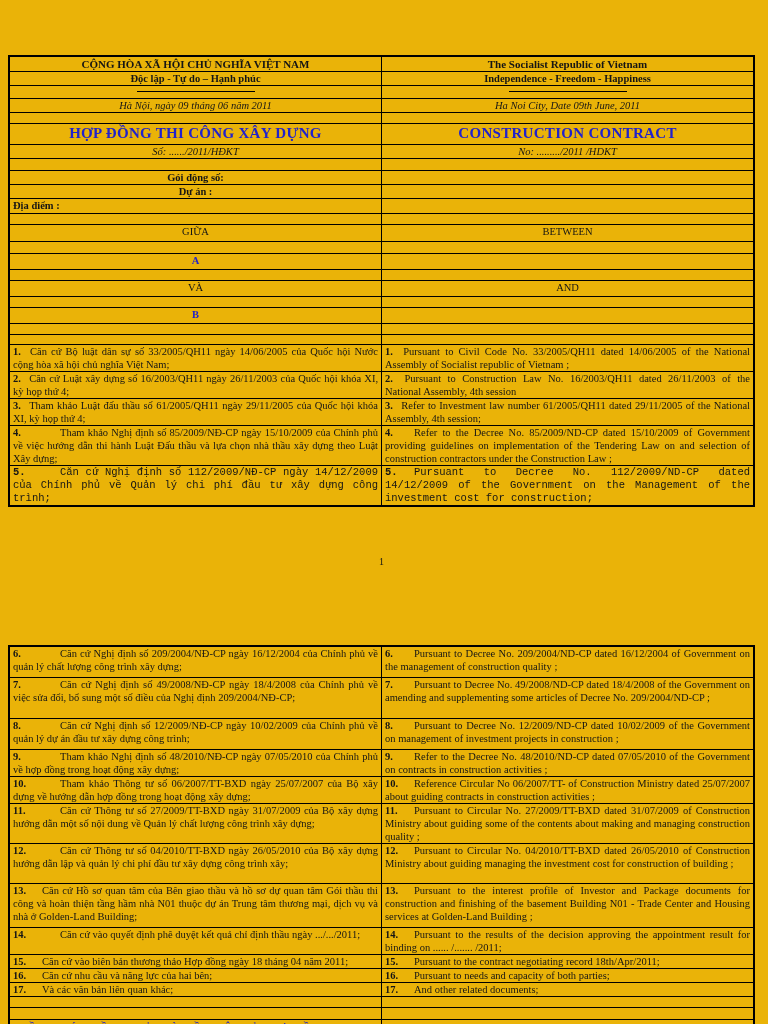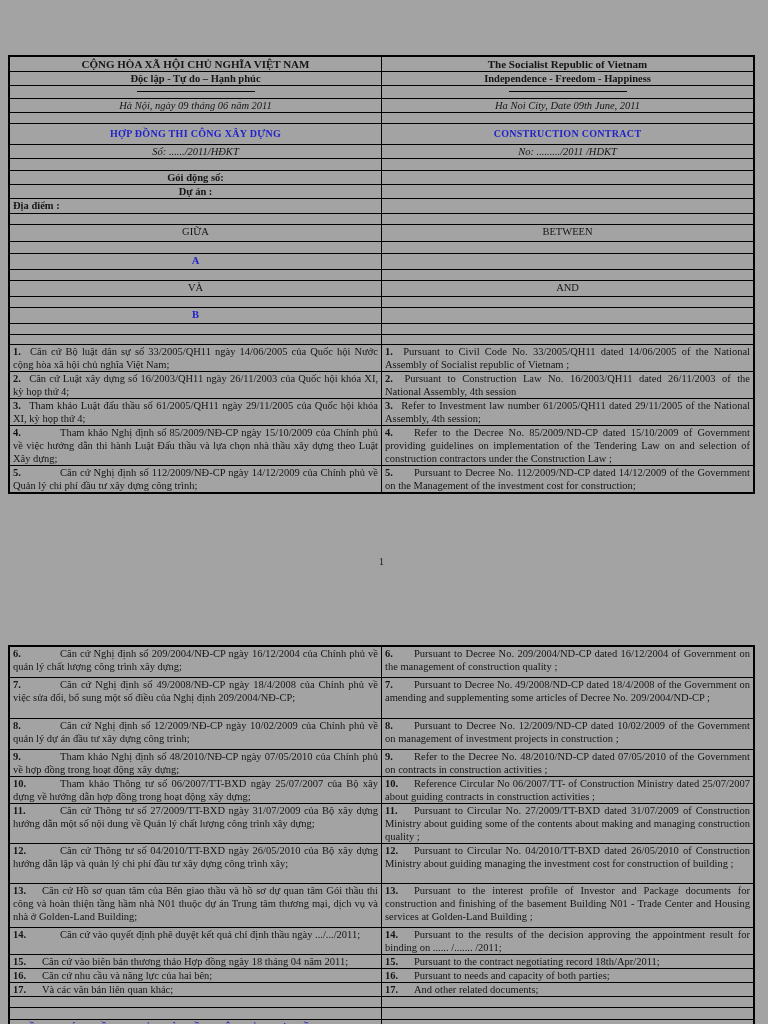--- a/index.html
+++ b/index.html
@@ -1,27 +1,27 @@
 <!DOCTYPE html>
 <html><head>
 <meta charset="utf-8">
 <style>
   html,body{margin:0;padding:0;background:#ffffff;}
-  .canvas{position:relative;width:768px;height:1024px;background:#a3a3a3;overflow:hidden;
+  .canvas{position:relative;width:768px;height:1024px;background:#eab308;overflow:hidden;
           font-family:"Liberation Serif","DejaVu Serif",serif;color:#151515;}
   table{border-collapse:collapse;table-layout:fixed;width:747px;border:2px solid #000;}
   td{border:1px solid #000;padding:0 3px;vertical-align:top;font-size:10.5px;line-height:13px;overflow:hidden;}
   .doc1{position:absolute;left:8px;top:55px;}
   .doc2{position:absolute;left:8px;top:645px;}
   .c{text-align:center;}
   .b{font-weight:bold;}
   .i{font-style:italic;}
   .blue{color:#2122cc;}
   .just{text-align:justify;}
-  .title{font-size:10px;letter-spacing:.3px;line-height:19px;}
+  .title{font-size:15px;letter-spacing:.3px;line-height:19px;}
   .head{font-size:11px;line-height:14px;}
   .no{display:inline-block;font-weight:bold;}
   .n-sm{min-width:13px;}
   .n-md{min-width:29px;}
   .n-lg{min-width:47px;}
   .uline{width:118px;margin:4px auto 0 auto;border-bottom:1.5px solid #000;height:1px;}
   .pageno{position:absolute;left:8px;top:556px;width:747px;text-align:center;font-size:10px;}
 </style>
 </head>
 <body>
@@ -127,21 +127,21 @@
       <td class="just"><span class="no n-sm">2.</span> <span>Pursuant to Construction Law No. 16/2003/QH11 dated 26/11/2003  of the National Assembly, 4th session</span></td>
     </tr>
     <tr style="height:27px;padding-left:42px;">
       <td class="just"><span class="no n-sm">3.</span> <span>Tham khảo Luật đấu thầu số 61/2005/QH11 ngày 29/11/2005 của Quốc hội khóa XI, kỳ họp thứ 4;</span></td>
       <td class="just"><span class="no n-sm">3.</span> <span>Refer to Investment law number 61/2005/QH11  dated 29/11/2005 of the National Assembly, 4th session;</span></td>
     </tr>
     <tr style="height:40px;">
       <td class="just"><span class="no n-lg">4.</span><span>Tham khảo Nghị định số 85/2009/NĐ-CP ngày 15/10/2009 của Chính phủ về việc hướng dẫn thi hành Luật Đấu thầu và lựa chọn nhà thầu xây dựng theo Luật Xây dựng;</span></td>
       <td class="just"><span class="no n-md">4.</span><span>Refer to the Decree No. 85/2009/ND-CP dated 15/10/2009 of Government providing guidelines on implementation of the Tendering Law on and selection of construction contractors under the Construction Law ;</span></td>
     </tr>
-    <tr style="height:27px;">
+    <tr style="height:27px;font-family:Liberation Mono, monospace;">
       <td class="just"><span class="no n-lg">5.</span><span>Căn cứ Nghị định số 112/2009/NĐ-CP ngày 14/12/2009 của Chính phủ về Quản lý chi phí đầu tư xây dựng công trình;</span></td>
       <td class="just"><span class="no n-md">5.</span><span>Pursuant to Decree No. 112/2009/ND-CP dated 14/12/2009 of the Government on the Management of the investment cost for construction;</span></td>
     </tr>
   </tbody>
     </table>
 
   <div class="pageno">1</div>
 
   <table class="doc2">
     <tbody>

